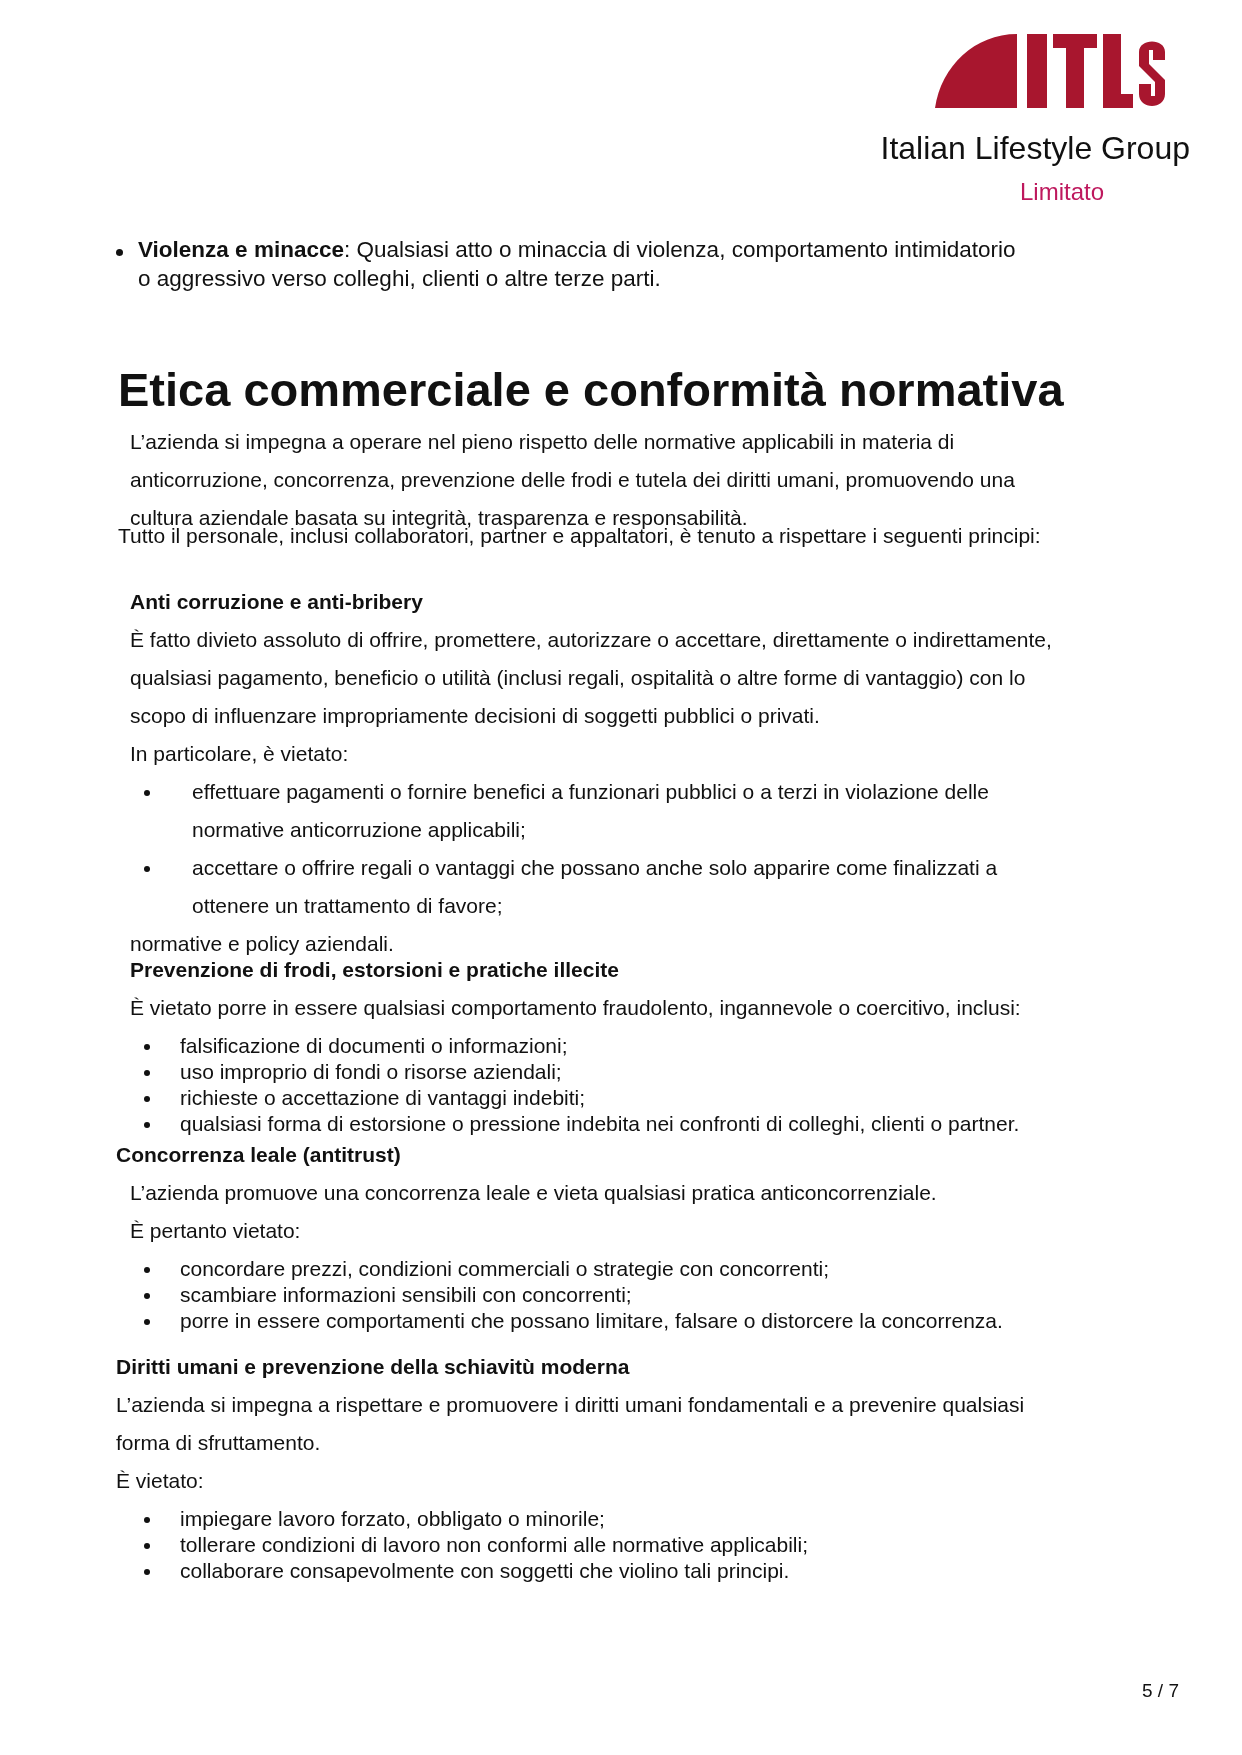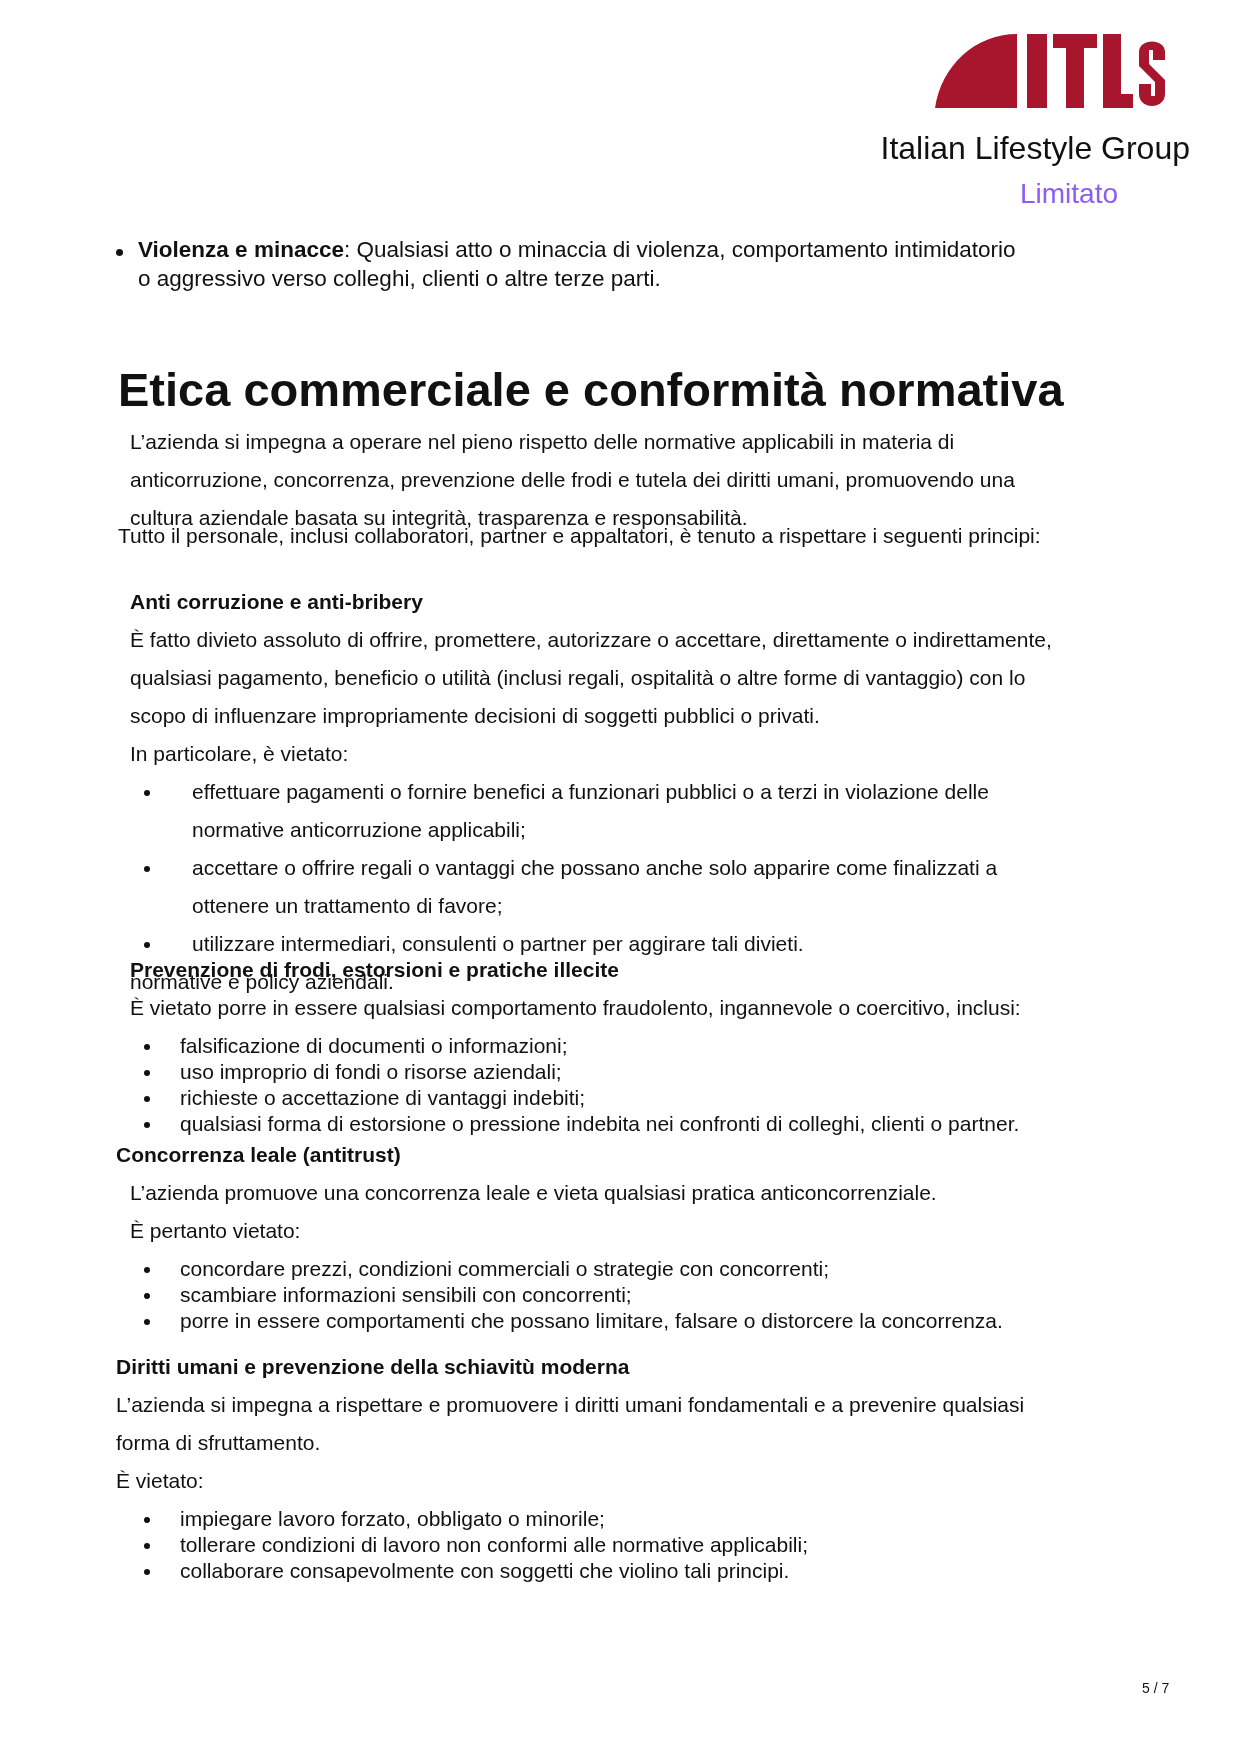--- a/index.html
+++ b/index.html
@@ -3,39 +3,39 @@
   <meta charset="utf-8">
   <style>
     html, body { margin: 0; padding: 0; background: #ffffff; }
     body {
       width: 1242px; height: 1755px; position: relative; overflow: hidden;
       font-family: "Liberation Sans", sans-serif; color: #111111;
     }
     .abs { position: absolute; }
     .logo { left: 935px; top: 30px; width: 232px; height: 80px; }
     .group-name { left: 0; width: 1190px; text-align: right; top: 130px; font-size: 32px; color: #111; }
-    .limitato { left: 1020px; top: 178px; font-size: 28px; color: #8b5cf6; }
+    .limitato { left: 1020px; top: 178px; font-size: 24px; color: #be185d; }
 
     .text { font-size: 21px; line-height: 26px; white-space: nowrap; }
     .bold { font-weight: bold; }
 
     .top-bullet { left: 116px; top: 235px; width: 1050px; font-size: 22.5px; line-height: 29px; }
     .top-bullet .dot { position: absolute; left: 0; top: 14px; width: 7px; height: 7px; background: #111; border-radius: 50%; }
     .top-bullet .line1 { position: absolute; left: 22px; top: 0; white-space: nowrap; }
     .top-bullet .line2 { position: absolute; left: 22px; top: 29px; white-space: nowrap; }
 
     .h1 { left: 118px; top: 362px; font-size: 47px; font-weight: bold; line-height: 56px; white-space: nowrap; }
 
     .block { position: absolute; }
     .block p { margin: 12px; }
     .bl { list-style: none; margin: 0; padding: 0; }
     .bl li { position: relative; padding-left: 62px; }
     .bl li::before { content: ""; position: absolute; left: 26px; top: 11px; width: 6px; height: 6px; border-radius: 50%; background: #111; }
 
-    .page-num { left: 1142px; top: 1680px; font-size: 14px; color: #111; }
+    .page-num { left: 1142px; top: 1680px; font-size: 19px; color: #111; }
   </style>
 </head>
 <body>
 
 <div class="abs logo">
   <svg width="232" height="80" viewBox="0 0 232 80">
     <path d="M0,78 C6,36 40,4 82,4 L82,78 Z" fill="#A8162E"></path>
     <rect x="92" y="4" width="20" height="74" fill="#A8162E"></rect>
     <rect x="118" y="4" width="44" height="14" fill="#A8162E"></rect>
     <rect x="131" y="4" width="18" height="74" fill="#A8162E"></rect>
@@ -70,23 +70,20 @@
   <p>In particolare, è vietato:</p>
   <ul class="bl">
     <li>
       <p>effettuare pagamenti o fornire benefici a funzionari pubblici o a terzi in violazione delle</p>
       <p>normative anticorruzione applicabili;</p>
     </li>
     <li>
       <p>accettare o offrire regali o vantaggi che possano anche solo apparire come finalizzati a</p>
       <p>ottenere un trattamento di favore;</p>
     </li>
-    <li>
-      <p>utilizzare intermediari, consulenti o partner per aggirare tali divieti.</p>
-    </li>
   </ul>
   <p>normative e policy aziendali.</p>
 </div>
 
 <div class="block text" style="left:118px; top:945px;">
   <p class="bold">Prevenzione di frodi, estorsioni e pratiche illecite</p>
   <p>È vietato porre in essere qualsiasi comportamento fraudolento, ingannevole o coercitivo, inclusi:</p>
   <ul class="bl">
     <li>falsificazione di documenti o informazioni;</li>
     <li>uso improprio di fondi o risorse aziendali;</li>

